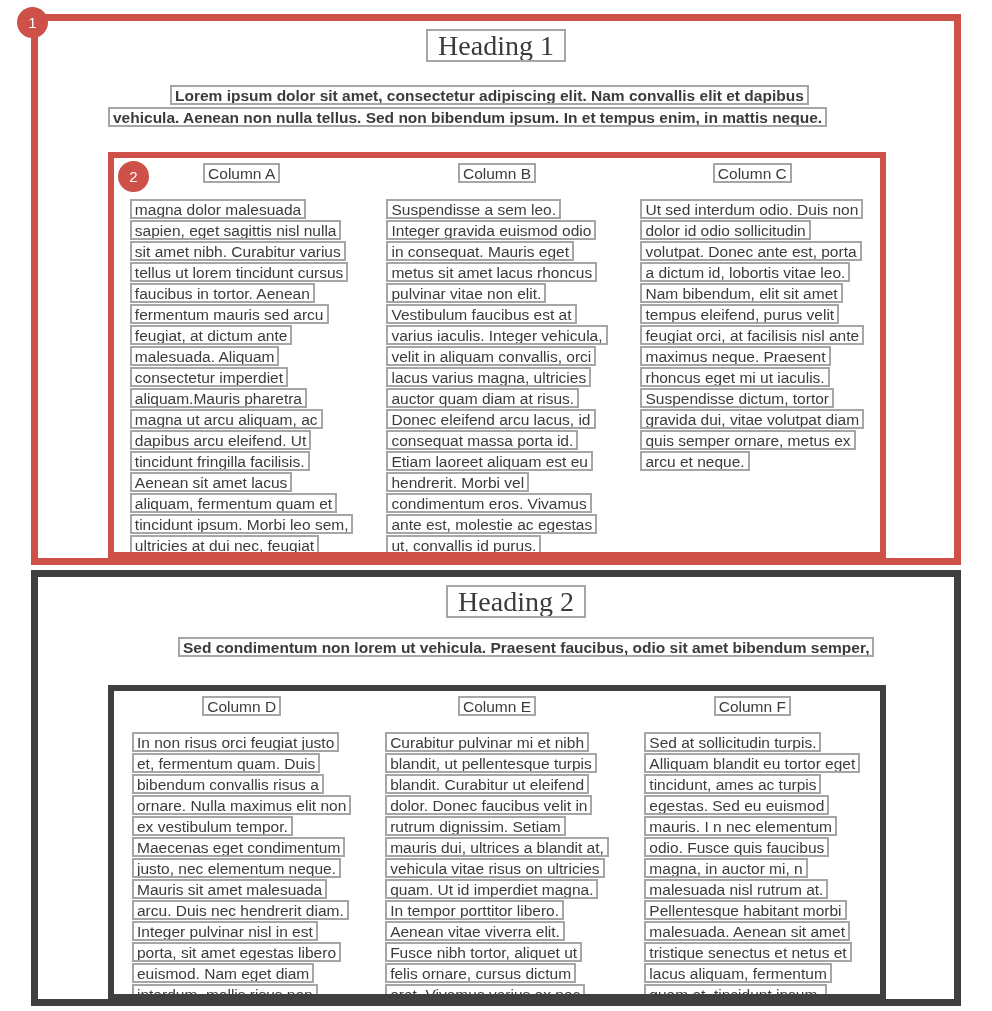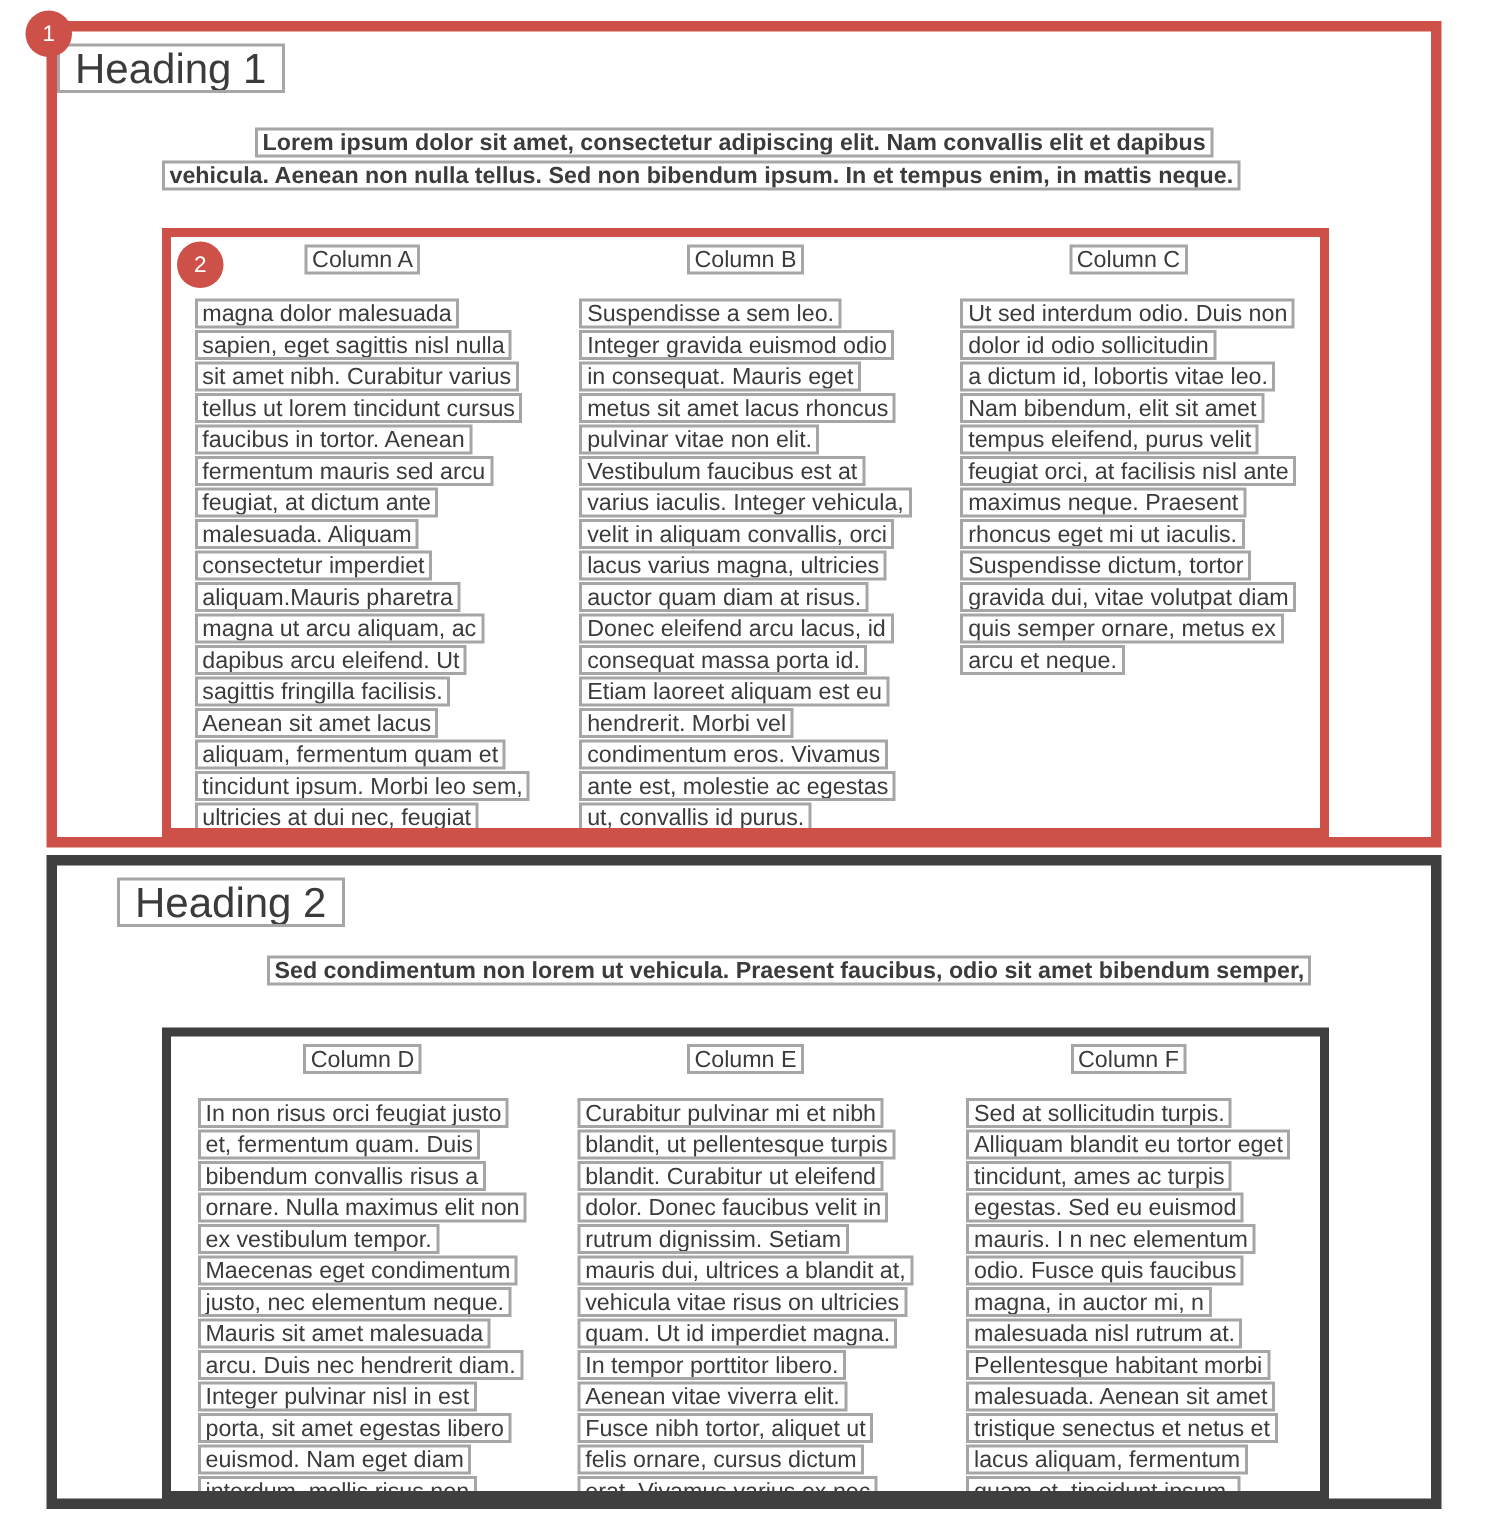--- a/index.html
+++ b/index.html
@@ -16,21 +16,21 @@
          background:var(--badge-bg,#cd5149);color:#ffffff;font-size:15px;
          display:flex;align-items:center;justify-content:center;z-index:5;}
 
   
   .linebox{display:inline-block;box-sizing:border-box;background:#ffffff;
            border:2px solid var(--linebox-border,#a6a6a6);
            color:var(--text-color,#3b3b3b);
            font-size:15.5px;line-height:15px;height:20px;
            padding:1px 3px 0 3px;overflow:hidden;white-space:nowrap;vertical-align:top;}
 
-  .heading-row{margin:8px 0 0 0;text-align:left;}
+  .heading-row{margin:8px 0 0 0;text-align:center;font-family:Liberation Serif, serif;}
   .linebox.heading{font-size:28px;line-height:28px;height:33px;padding:1px 10px 0 10px;}
 
   .intro{margin:23px 0 0 70px;text-align:left;font-weight:bold;}
   .frame-dark .intro{margin-top:19px;}
   .intro .linebox{display:block;width:max-content;margin-bottom:1.5px;}
   .intro .indent-1{margin-left:62px;}
   .frame-dark .intro .indent-1{margin-left:30px;}
 
   
   .inner{position:absolute;left:70px;width:778px;box-sizing:border-box;overflow:hidden;}
@@ -71,21 +71,21 @@
               <span class="linebox">sit amet nibh. Curabitur varius</span>
               <span class="linebox">tellus ut lorem tincidunt cursus</span>
               <span class="linebox">faucibus in tortor. Aenean</span>
               <span class="linebox">fermentum mauris sed arcu</span>
               <span class="linebox">feugiat, at dictum ante</span>
               <span class="linebox">malesuada. Aliquam</span>
               <span class="linebox">consectetur imperdiet</span>
               <span class="linebox">aliquam.Mauris pharetra</span>
               <span class="linebox">magna ut arcu aliquam, ac</span>
               <span class="linebox">dapibus arcu eleifend. Ut</span>
-              <span class="linebox">sagittis fringilla facilisis.</span>
+              <span class="linebox">tincidunt fringilla facilisis.</span>
               <span class="linebox">Aenean sit amet lacus</span>
               <span class="linebox">aliquam, fermentum quam et</span>
               <span class="linebox">tincidunt ipsum. Morbi leo sem,</span>
               <span class="linebox">ultricies at dui nec, feugiat</span>
             </div>
         </div>
         <div class="col">
           <div class="head-row">
             <span class="linebox">Column B</span>
           </div>
@@ -109,20 +109,21 @@
               <span class="linebox">ut, convallis id purus.</span>
             </div>
         </div>
         <div class="col">
           <div class="head-row">
             <span class="linebox">Column C</span>
           </div>
           <div class="col-lines">
               <span class="linebox">Ut sed interdum odio. Duis non</span>
               <span class="linebox">dolor id odio sollicitudin</span>
+              <span class="linebox">volutpat. Donec ante est, porta</span>
               <span class="linebox">a dictum id, lobortis vitae leo.</span>
               <span class="linebox">Nam bibendum, elit sit amet</span>
               <span class="linebox">tempus eleifend, purus velit</span>
               <span class="linebox">feugiat orci, at facilisis nisl ante</span>
               <span class="linebox">maximus neque. Praesent</span>
               <span class="linebox">rhoncus eget mi ut iaculis.</span>
               <span class="linebox">Suspendisse dictum, tortor</span>
               <span class="linebox">gravida dui, vitae volutpat diam</span>
               <span class="linebox">quis semper ornare, metus ex</span>
               <span class="linebox">arcu et neque.</span>

